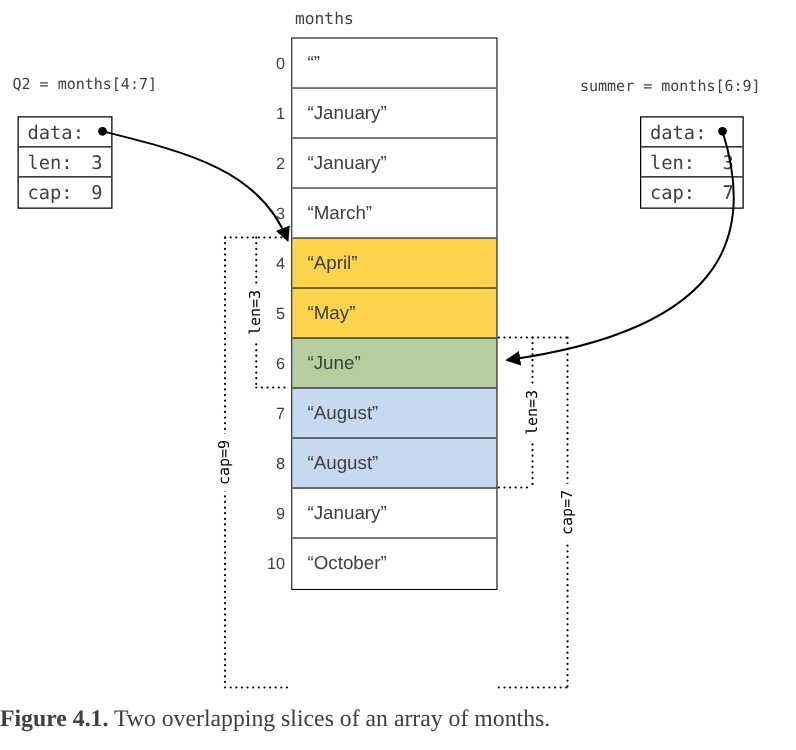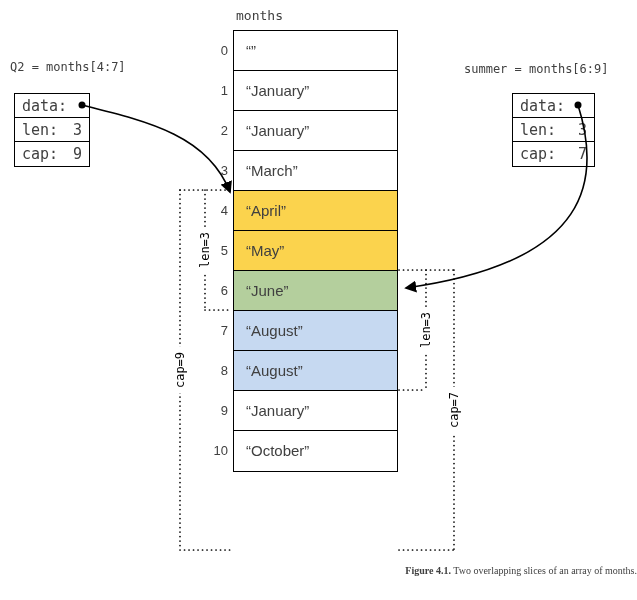--- a/index.html
+++ b/index.html
@@ -31,22 +31,22 @@
   .struct-box.summer { left:512px; top:93px; width:81px; }
   .srow {
     display:flex; justify-content:space-between; align-items:center;
     height:24px; padding:0 7px; border-bottom:1.5px solid #000;
     box-sizing:border-box; font-size:15px;
   }
   .srow:last-child { border-bottom:none; }
   .overlay { position:absolute; left:0; top:0; width:637px; height:600px; pointer-events:none; }
   .bracket-label { font-family:"DejaVu Sans Mono",monospace; font-size:12px; }
   .caption {
-    position:absolute; top:565px; left:0; width:100%; text-align:right;
-    font-family:"Liberation Serif",serif; font-size:10px;
+    position:absolute; top:565px; left:0; width:100%; text-align:left;
+    font-family:"Liberation Serif",serif; font-size:19px;
   }
   .caption b { font-weight:bold; }
 </style>
 </head>
 <body>
 
 <div class="canvas">
 
   <div class="array-title">months</div>
 

